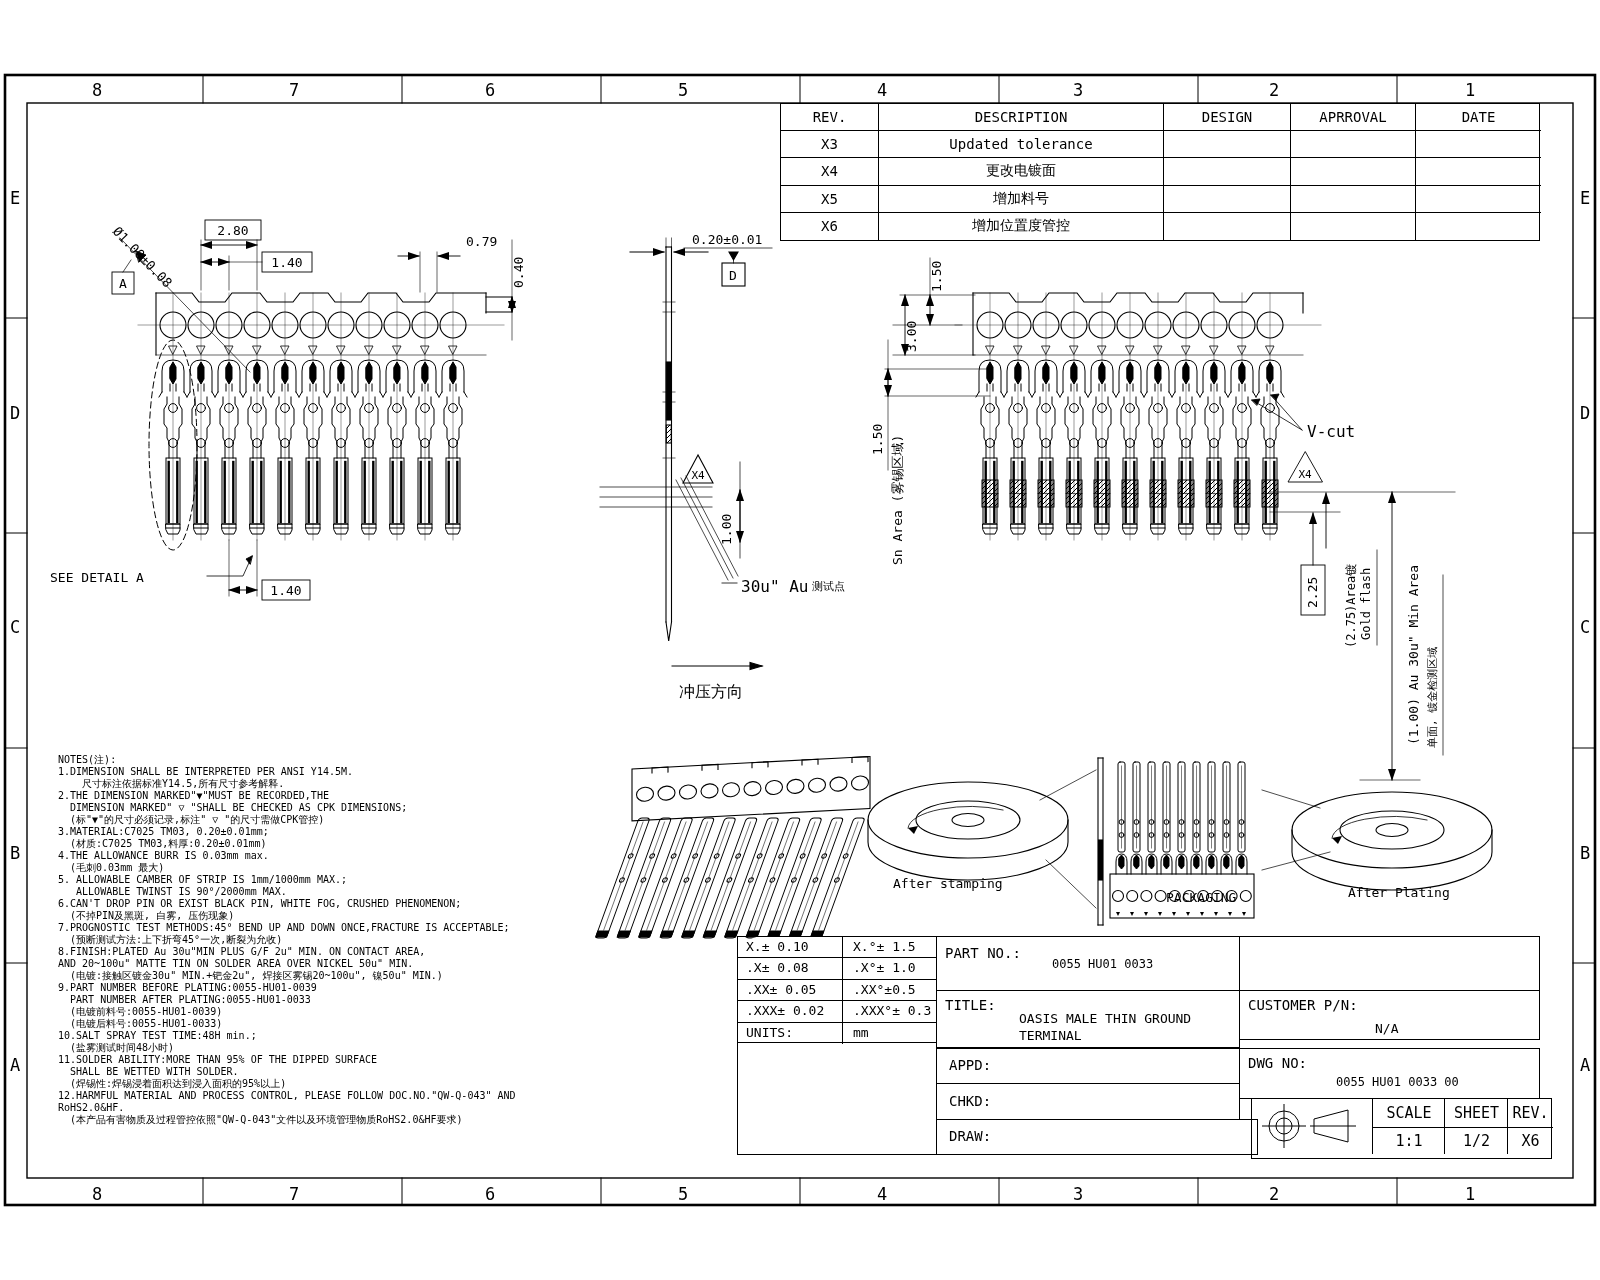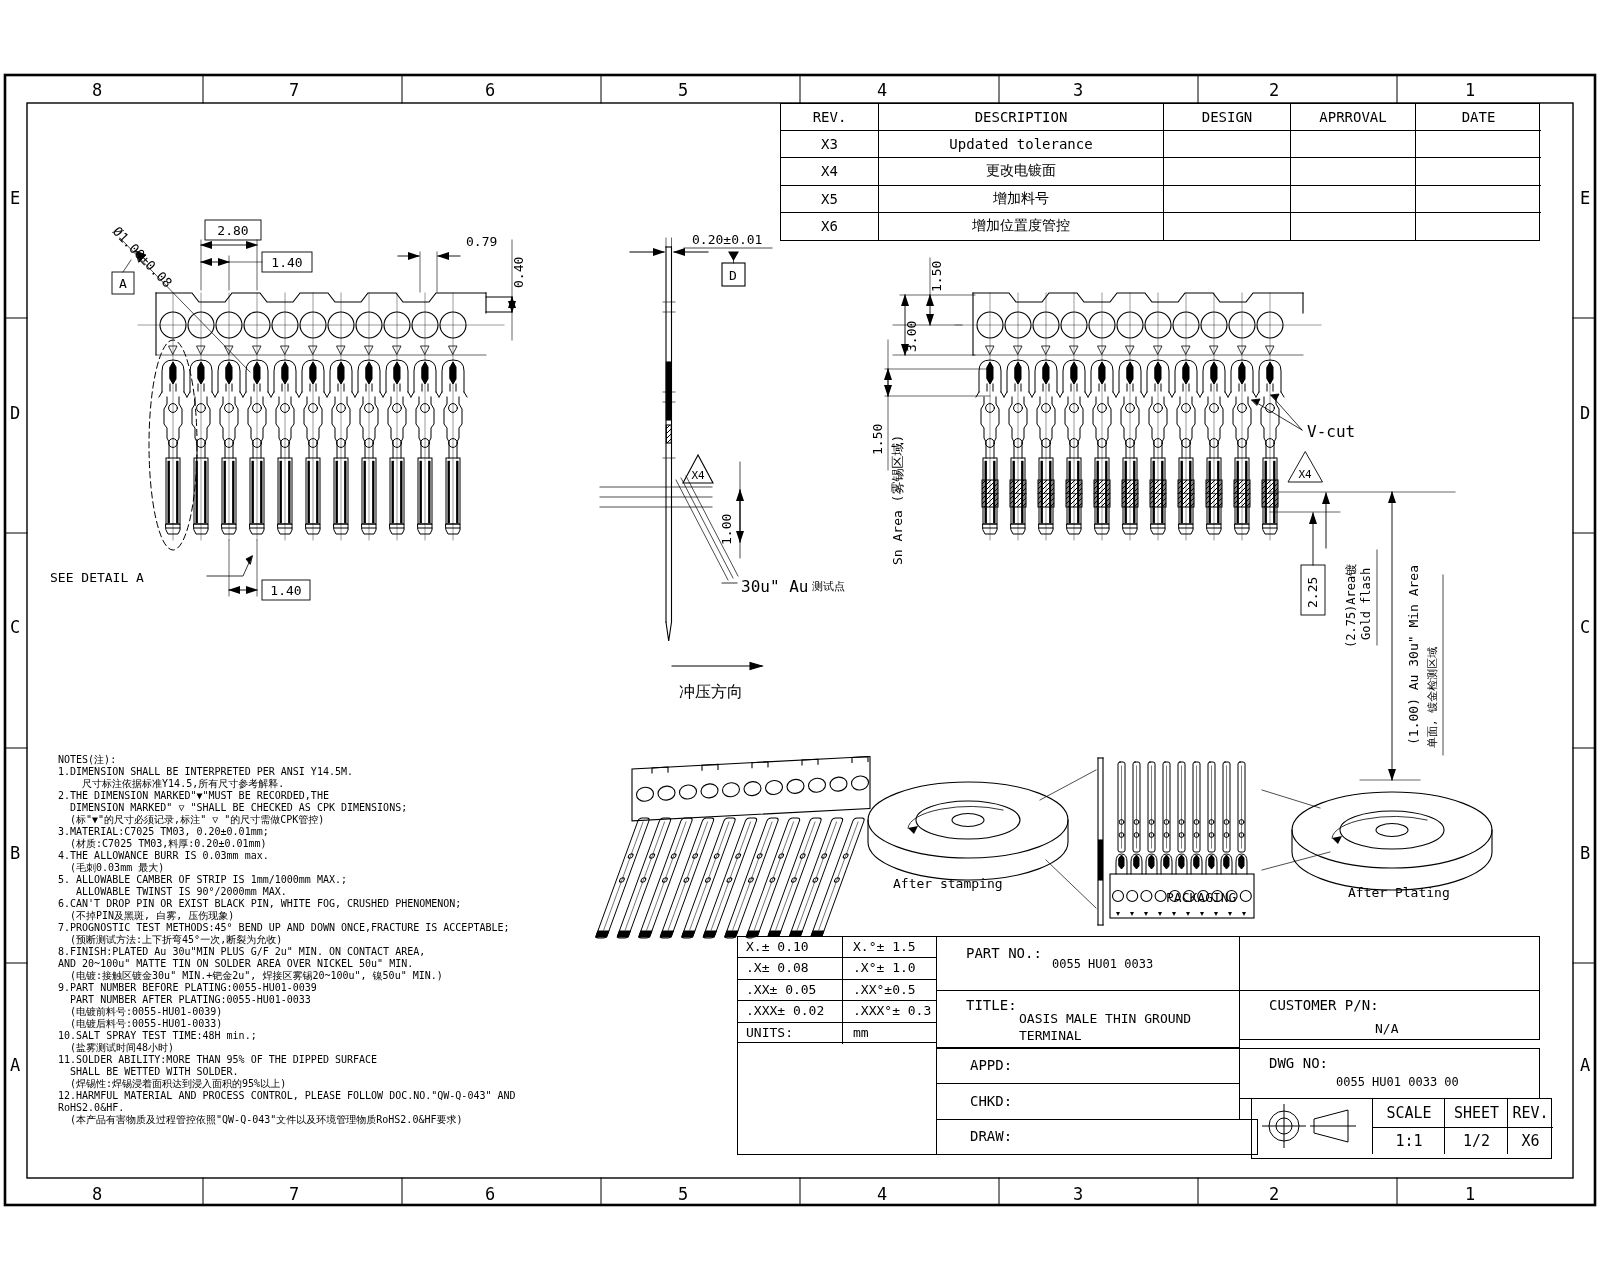--- a/index.html
+++ b/index.html
@@ -17,21 +17,21 @@
              display:flex;align-items:center;justify-content:center;
              font-size:14px;overflow:hidden;}
   .revtab .c:nth-child(5n){border-right:none;}
   .revtab .c.last{border-bottom:none;}
   
   .notes{position:absolute;left:58px;top:754px;width:600px;
          font-size:10px;line-height:12px;white-space:pre;letter-spacing:0;}
   
   .tblock{position:absolute;left:737px;top:936px;width:803px;height:219px;background:#fff;border-radius:26px;}
   .bx{position:absolute;border:1px solid #000;box-sizing:border-box;}
-  .lbl{position:absolute;font-size:14px;margin-left:21px;}
+  .lbl{position:absolute;font-size:14px;}
   .val{position:absolute;font-size:12px;}
   .tol .r{display:flex;height:21.4px;border-bottom:1px solid #000;box-sizing:border-box;}
   .tol .r:last-child{border-bottom:none;}
   .tol .a{width:105px;border-right:1px solid #000;box-sizing:border-box;padding:2px 0 0 8px;font-size:13px;}
   .tol .b{flex:1;padding:2px 0 0 10px;font-size:13px;}
   .hdcell{position:absolute;display:flex;align-items:center;justify-content:center;font-size:15px;box-sizing:border-box;}
 </style>
 </head>
 <body>
 

